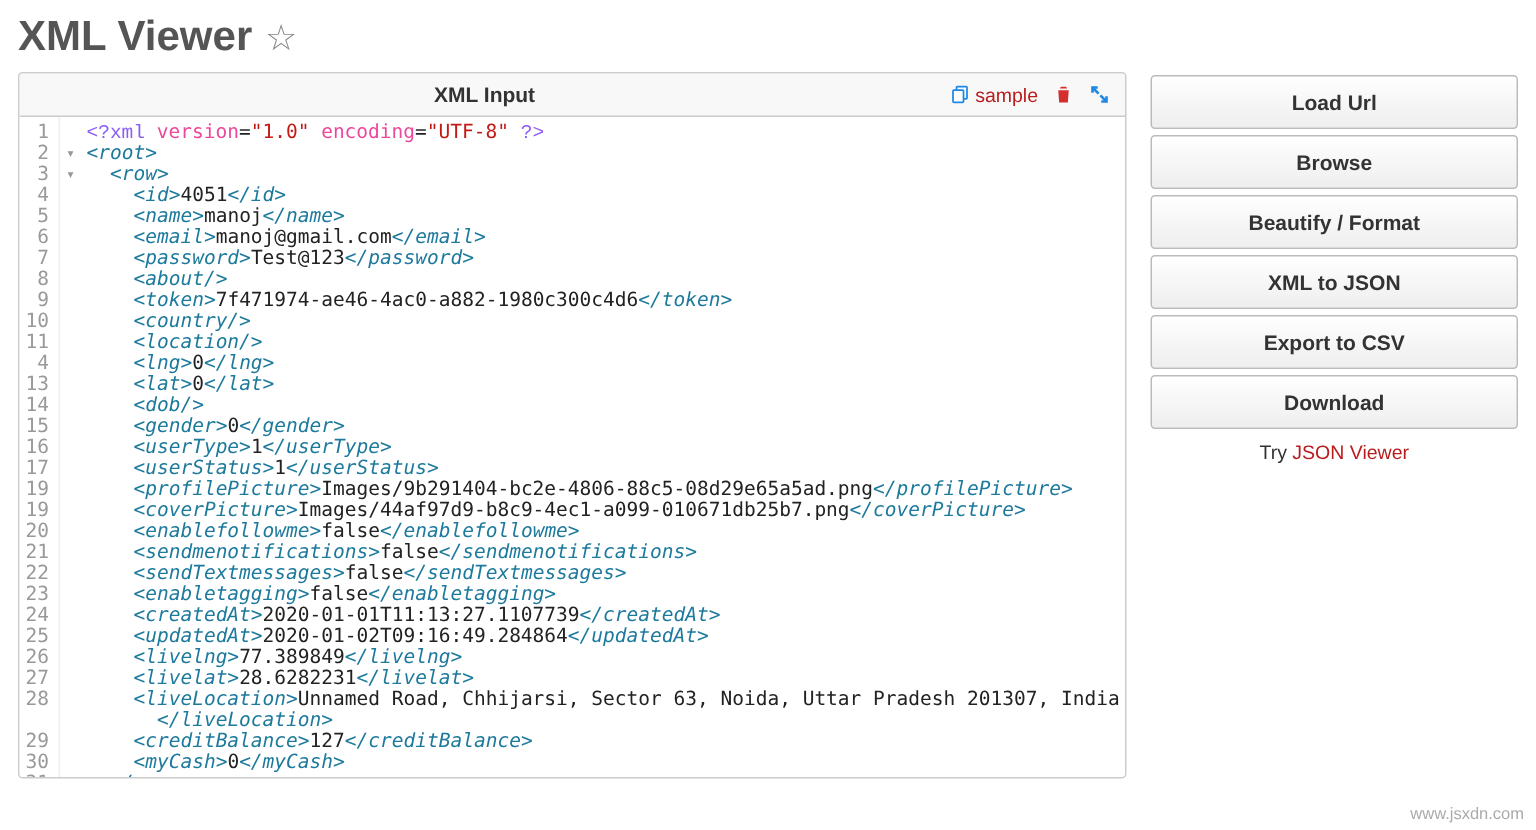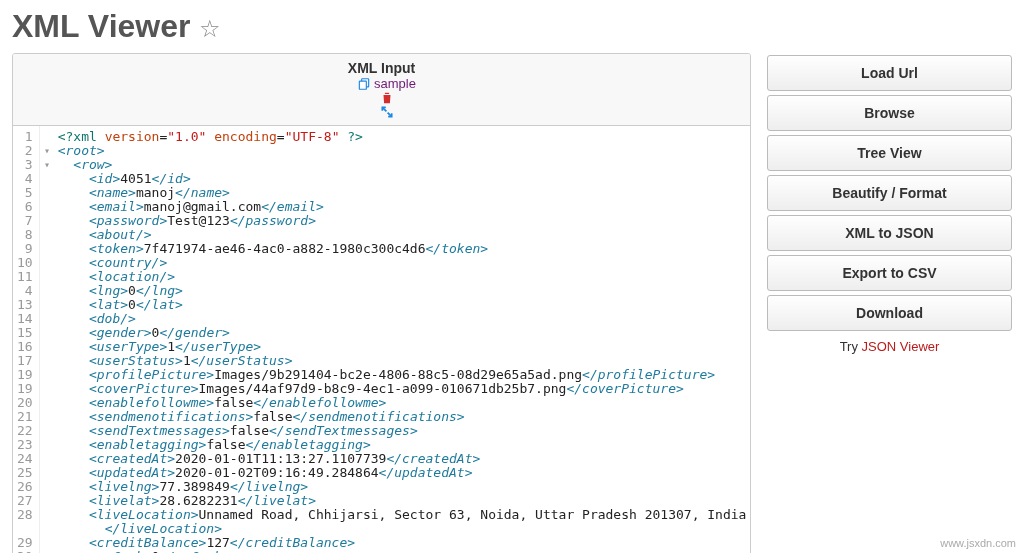--- a/index.html
+++ b/index.html
@@ -1,44 +1,44 @@
 <!DOCTYPE html>
 <html><head>
 <meta charset="utf-8">
 <style>
 * { margin: 0; padding: 0; box-sizing: border-box; }
 body { font-family: Arial, sans-serif; background: #fff; width: 1024px; height: 553px; overflow: hidden; }
 
 .header { padding: 8px 12px; }
-.title { font-size: 32px; font-weight: bold; color: #555; display: inline; }
+.title { font-size: 28px; font-weight: bold; color: #555; display: inline; }
 .star { font-size: 24px; color: #888; margin-left: 4px; cursor: pointer; }
 
 .main { display: flex; padding: 0 12px; gap: 16px; }
 .left { flex: 1; border: 1px solid #ccc; border-radius: 3px; overflow: hidden; }
 .right { width: 245px; display: flex; flex-direction: column; gap: 4px; padding-top: 2px; }
 
-.panel-header { background: #f8f8f8; border-bottom: 1px solid #ccc; padding: 6px 10px; display: flex; align-items: center; font-size: 14px; font-weight: bold; color: #333; flex-direction: column; }
+.panel-header { background: #f8f8f8; border-bottom: 1px solid #ccc; padding: 6px 10px; display: flex; align-items: center; font-size: 14px; font-weight: bold; color: #333; }
 .panel-header .spacer { flex: 1; }
 .hdr-btn { display: flex; align-items: center; gap: 3px; font-weight: normal; font-size: 13px; cursor: pointer; margin-left: 10px; }
-.hdr-btn.sample { color: #701a75; }
+.hdr-btn.sample { color: #b91c1c; }
 .hdr-btn.delete { color: #d32f2f; }
 .hdr-btn.expand { color: #1e88e5; }
 
 .editor { display: flex; height: 440px; font-family: Consolas, monospace; font-size: 13px; line-height: 14px; position: relative; }
 .gutter { background: #fff; color: #999; text-align: right; padding: 4px 6px 4px 4px; user-select: none; border-right: 1px solid #eee; min-width: 26px; }
 .gutter div { height: 14px; }
 .fold { position: absolute; left: 28px; top: 4px; width: 12px; color: #999; font-size: 10px; user-select: none; }
 .fold div { height: 14px; text-align: center; }
 .code { flex: 1; padding: 4px 4px 4px 18px; white-space: pre; overflow-y: scroll; overflow-x: hidden; }
 .code div { height: 14px; }
 
 .t-tag { color: #1e7a9c; font-style: italic; }
-.t-attr { color: #c2410c; }
+.t-attr { color: #ec4899; }
 .t-str { color: #c41a16; }
-.t-decl { color: #0f766e; }
+.t-decl { color: #8b5cf6; font-family: Liberation Mono, monospace; }
 .t-text { color: #222; }
 
 .btn { background: linear-gradient(#fff, #eee); border: 1px solid #bbb; border-radius: 3px; padding: 9px 8px; text-align: center; font-size: 14px; font-weight: bold; color: #333; cursor: pointer; }
 
 .try-link { text-align: center; font-size: 13px; color: #333; margin-top: 4px; }
 .try-link a { color: #b91c1c; text-decoration: none; }
 
 .watermark { position: absolute; bottom: 4px; right: 8px; font-size: 11px; color: #aaa; }
 </style>
 </head>
@@ -142,21 +142,20 @@
           <div></div>
           <div></div>
           <div></div>
         </div>
       <div class="code" id="code"><div><span></span><span class="t-decl">&lt;?xml</span><span class="t-text"> </span><span class="t-attr">version</span><span class="t-text">=</span><span class="t-str">"1.0"</span><span class="t-text"> </span><span class="t-attr">encoding</span><span class="t-text">=</span><span class="t-str">"UTF-8"</span><span class="t-text"> </span><span class="t-decl">?&gt;</span></div><div><span></span><span class="t-tag">&lt;root&gt;</span></div><div><span>  </span><span class="t-tag">&lt;row&gt;</span></div><div><span>    </span><span class="t-tag">&lt;id&gt;</span><span class="t-text">4051</span><span class="t-tag">&lt;/id&gt;</span></div><div><span>    </span><span class="t-tag">&lt;name&gt;</span><span class="t-text">manoj</span><span class="t-tag">&lt;/name&gt;</span></div><div><span>    </span><span class="t-tag">&lt;email&gt;</span><span class="t-text">manoj@gmail.com</span><span class="t-tag">&lt;/email&gt;</span></div><div><span>    </span><span class="t-tag">&lt;password&gt;</span><span class="t-text">Test@123</span><span class="t-tag">&lt;/password&gt;</span></div><div><span>    </span><span class="t-tag">&lt;about/&gt;</span></div><div><span>    </span><span class="t-tag">&lt;token&gt;</span><span class="t-text">7f471974-ae46-4ac0-a882-1980c300c4d6</span><span class="t-tag">&lt;/token&gt;</span></div><div><span>    </span><span class="t-tag">&lt;country/&gt;</span></div><div><span>    </span><span class="t-tag">&lt;location/&gt;</span></div><div><span>    </span><span class="t-tag">&lt;lng&gt;</span><span class="t-text">0</span><span class="t-tag">&lt;/lng&gt;</span></div><div><span>    </span><span class="t-tag">&lt;lat&gt;</span><span class="t-text">0</span><span class="t-tag">&lt;/lat&gt;</span></div><div><span>    </span><span class="t-tag">&lt;dob/&gt;</span></div><div><span>    </span><span class="t-tag">&lt;gender&gt;</span><span class="t-text">0</span><span class="t-tag">&lt;/gender&gt;</span></div><div><span>    </span><span class="t-tag">&lt;userType&gt;</span><span class="t-text">1</span><span class="t-tag">&lt;/userType&gt;</span></div><div><span>    </span><span class="t-tag">&lt;userStatus&gt;</span><span class="t-text">1</span><span class="t-tag">&lt;/userStatus&gt;</span></div><div><span>    </span><span class="t-tag">&lt;profilePicture&gt;</span><span class="t-text">Images/9b291404-bc2e-4806-88c5-08d29e65a5ad.png</span><span class="t-tag">&lt;/profilePicture&gt;</span></div><div><span>    </span><span class="t-tag">&lt;coverPicture&gt;</span><span class="t-text">Images/44af97d9-b8c9-4ec1-a099-010671db25b7.png</span><span class="t-tag">&lt;/coverPicture&gt;</span></div><div><span>    </span><span class="t-tag">&lt;enablefollowme&gt;</span><span class="t-text">false</span><span class="t-tag">&lt;/enablefollowme&gt;</span></div><div><span>    </span><span class="t-tag">&lt;sendmenotifications&gt;</span><span class="t-text">false</span><span class="t-tag">&lt;/sendmenotifications&gt;</span></div><div><span>    </span><span class="t-tag">&lt;sendTextmessages&gt;</span><span class="t-text">false</span><span class="t-tag">&lt;/sendTextmessages&gt;</span></div><div><span>    </span><span class="t-tag">&lt;enabletagging&gt;</span><span class="t-text">false</span><span class="t-tag">&lt;/enabletagging&gt;</span></div><div><span>    </span><span class="t-tag">&lt;createdAt&gt;</span><span class="t-text">2020-01-01T11:13:27.1107739</span><span class="t-tag">&lt;/createdAt&gt;</span></div><div><span>    </span><span class="t-tag">&lt;updatedAt&gt;</span><span class="t-text">2020-01-02T09:16:49.284864</span><span class="t-tag">&lt;/updatedAt&gt;</span></div><div><span>    </span><span class="t-tag">&lt;livelng&gt;</span><span class="t-text">77.389849</span><span class="t-tag">&lt;/livelng&gt;</span></div><div><span>    </span><span class="t-tag">&lt;livelat&gt;</span><span class="t-text">28.6282231</span><span class="t-tag">&lt;/livelat&gt;</span></div><div><span>    </span><span class="t-tag">&lt;liveLocation&gt;</span><span class="t-text">Unnamed Road, Chhijarsi, Sector 63, Noida, Uttar Pradesh 201307, India</span></div><div><span>      </span><span class="t-tag">&lt;/liveLocation&gt;</span></div><div><span>    </span><span class="t-tag">&lt;creditBalance&gt;</span><span class="t-text">127</span><span class="t-tag">&lt;/creditBalance&gt;</span></div><div><span>    </span><span class="t-tag">&lt;myCash&gt;</span><span class="t-text">0</span><span class="t-tag">&lt;/myCash&gt;</span></div><div><span>  </span><span class="t-tag">&lt;/row&gt;</span></div></div>
     </div>
   </div>
   <div class="right">
     <div class="btn">Load Url</div>
     <div class="btn">Browse</div>
-    <div class="btn">Tree View</div>
     <div class="btn">Beautify / Format</div>
     <div class="btn">XML to JSON</div>
     <div class="btn">Export to CSV</div>
     <div class="btn">Download</div>
     <div class="try-link">
       <span>Try </span><a href="#">JSON Viewer</a>
     </div>
   </div>
 </div>
 

